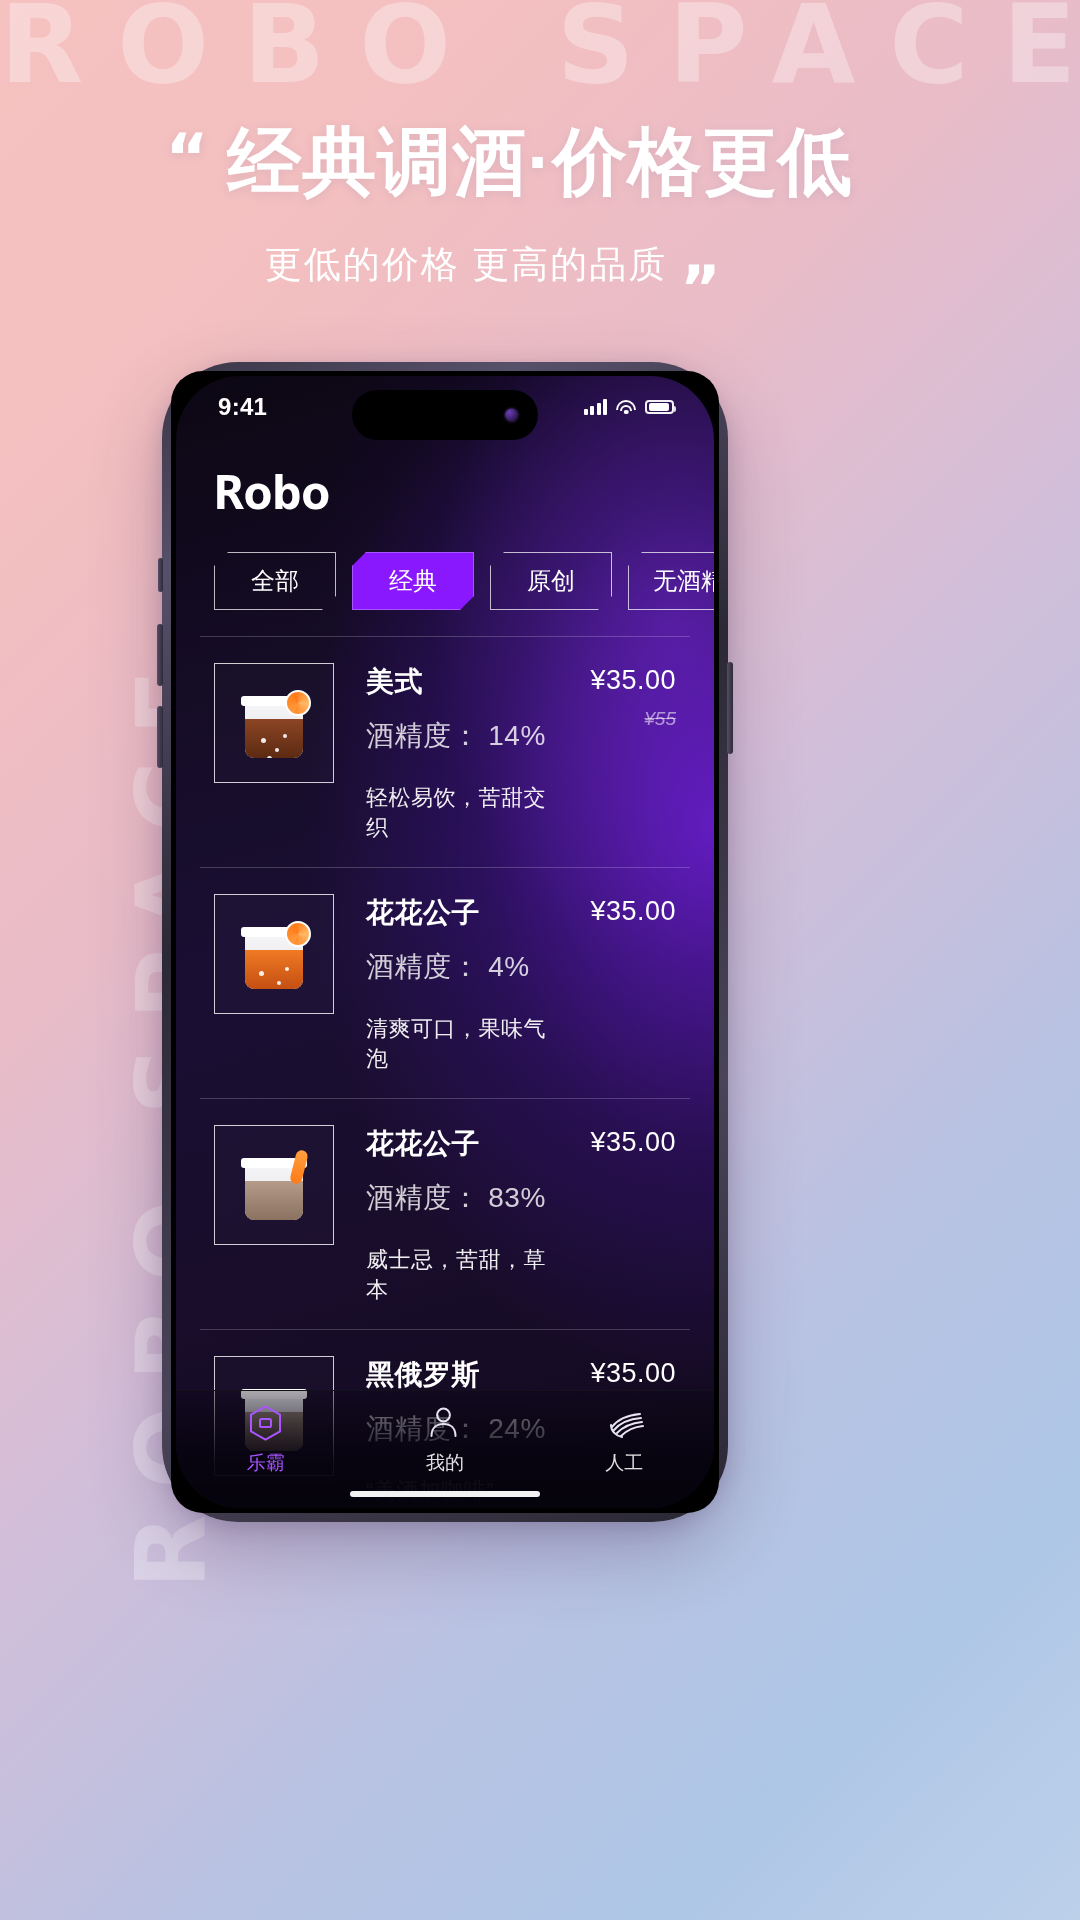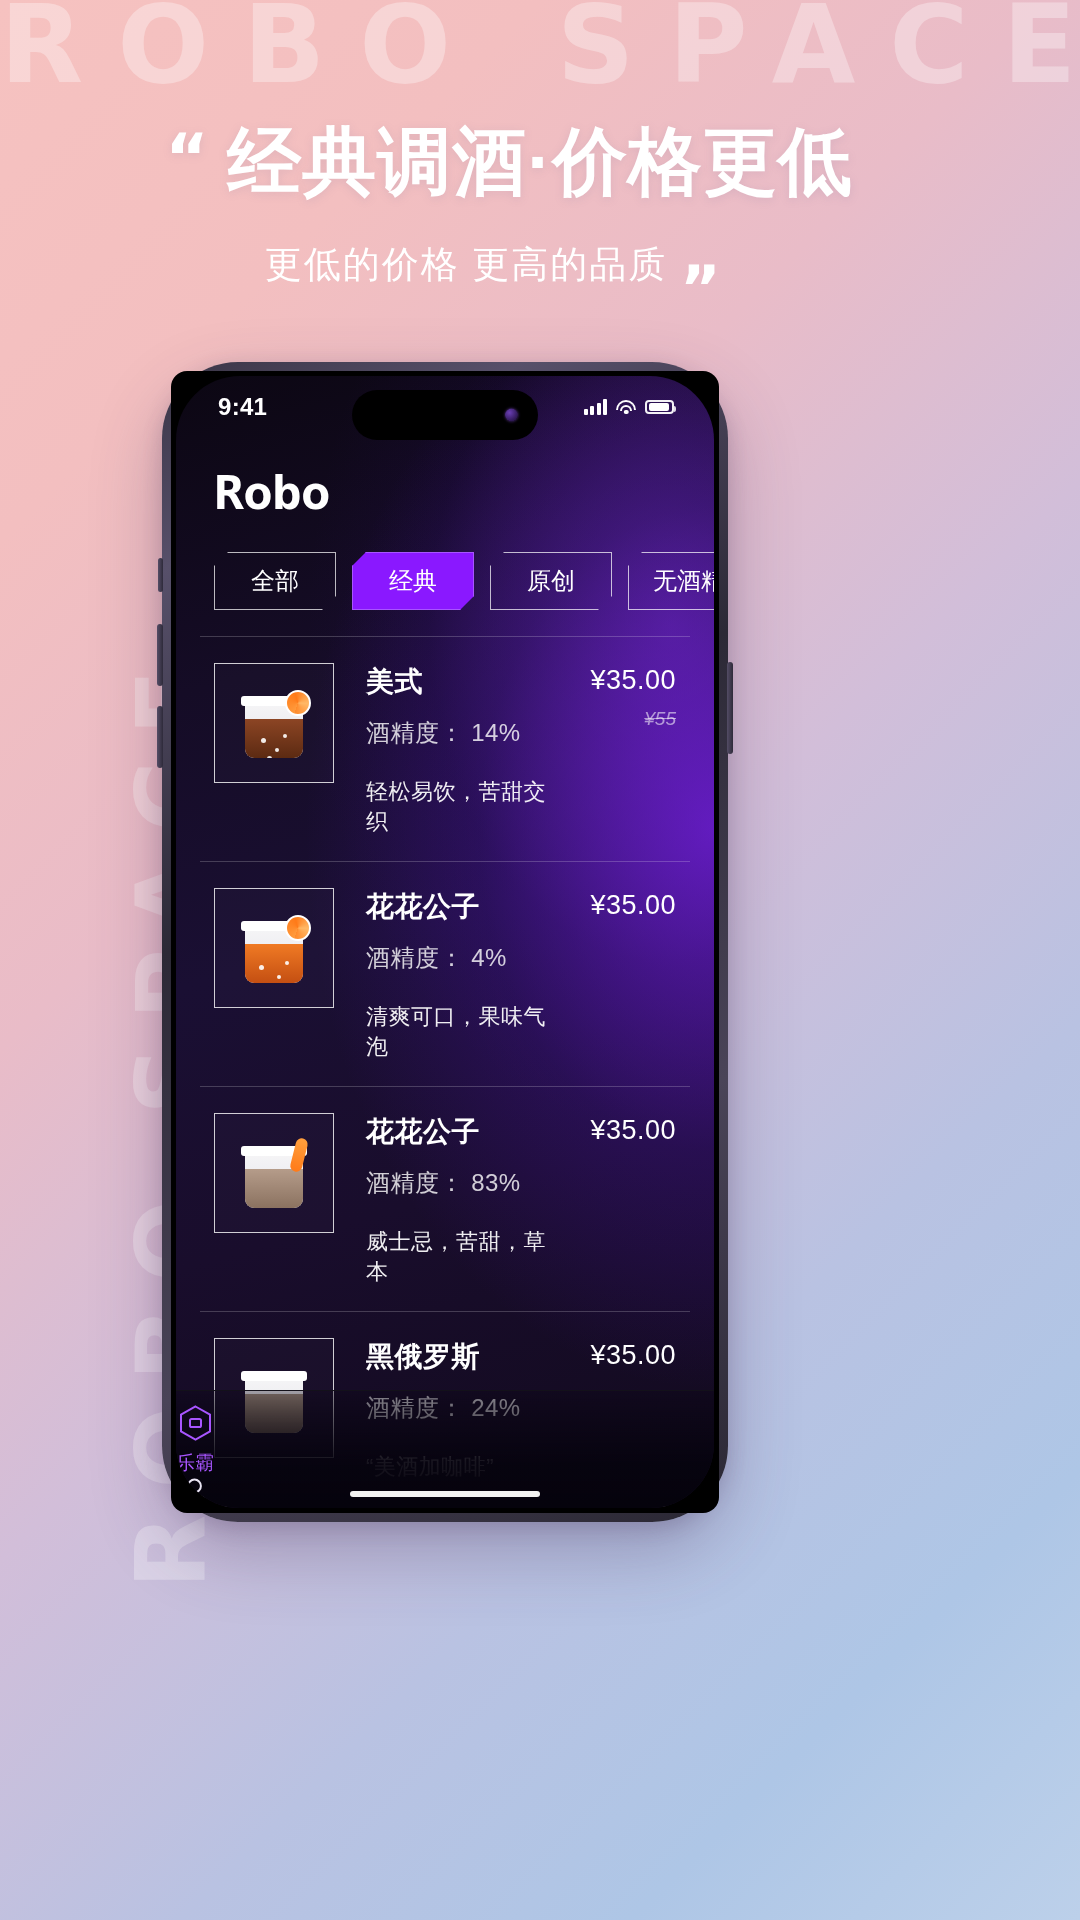--- a/index.html
+++ b/index.html
@@ -91,21 +91,21 @@
     position:absolute;
     left:162px; top:362px;
     width:566px; height:1160px;
     border-radius:76px;
     background:linear-gradient(150deg,#3a3546 0%,#57506a 14%,#2c2936 40%,#4a4458 70%,#2a2733 100%);
     padding:9px;
     box-shadow:0 30px 70px rgba(70,50,90,.30), 0 6px 20px rgba(70,50,90,.20);
   }
   .phone-inner {
     width:100%; height:100%;
-    border-radius:16px;
+    border-radius:32px;
     background:#000;
     padding:5px;
     position:relative;
   }
   .screen {
     width:100%; height:100%;
     border-radius:64px;
     overflow:hidden;
     position:relative;
     background:
@@ -225,33 +225,32 @@
     border-radius:0; border:none; width:12px; height:34px; right:4px; top:2px;
     background:linear-gradient(180deg,#ff9f3d,#ff7a18);
     border-radius:6px;
     transform:rotate(14deg);
   }
   .bubbles { position:absolute; inset:0; }
   .bubbles i { position:absolute; background:rgba(255,255,255,.9); border-radius:50%; }
 
   .info { flex:1; padding-left:32px; padding-right:8px; }
   .name { font-size:28px; color:#fff; font-weight:700; letter-spacing:.5px; }
-  .abv  { font-size:24px; color:rgba(255,255,255,.80); margin-top:16px; letter-spacing:.5px; }
+  .abv  { font-size:28px; color:rgba(255,255,255,.80); margin-top:16px; letter-spacing:.5px; }
   .desc { font-size:22px; color:rgba(255,255,255,.93); margin-top:28px; letter-spacing:.5px; }
 
   .pricecol { text-align:right; min-width:110px; padding-top:2px; }
   .price { font-size:27px; color:#ffffff; letter-spacing:.5px;text-align:right; }
   .oldprice { font-size:19px; color:rgba(255,255,255,.55); text-decoration:line-through; margin-top:12px;font-style:italic; }
 
   .tabbar {
     position:absolute; bottom:0; left:0; width:100%; height:118px;
     display:flex; align-items:flex-start; padding-top:14px;
     background:linear-gradient(180deg, rgba(10,5,20,.35) 0%, rgba(6,3,14,.92) 60%, #05030c 100%);
     border-top:1px solid rgba(255,255,255,.06);
-    flex-direction:column;
   }
   .tabitem { flex:1; display:flex; flex-direction:column; align-items:center; gap:9px; }
   .tabitem .lbl { font-size:19px; color:rgba(255,255,255,.88); }
   .tabitem.active .lbl { color:#a855ff; }
   .hexicon { width:33px; height:36px; position:relative; }
   .hexicon svg { display:block; }
   .homebar {
     position:absolute; bottom:11px; left:50%; transform:translateX(-50%);
     width:190px; height:6px; background:#fff; border-radius:3px; opacity:.95;
   }

